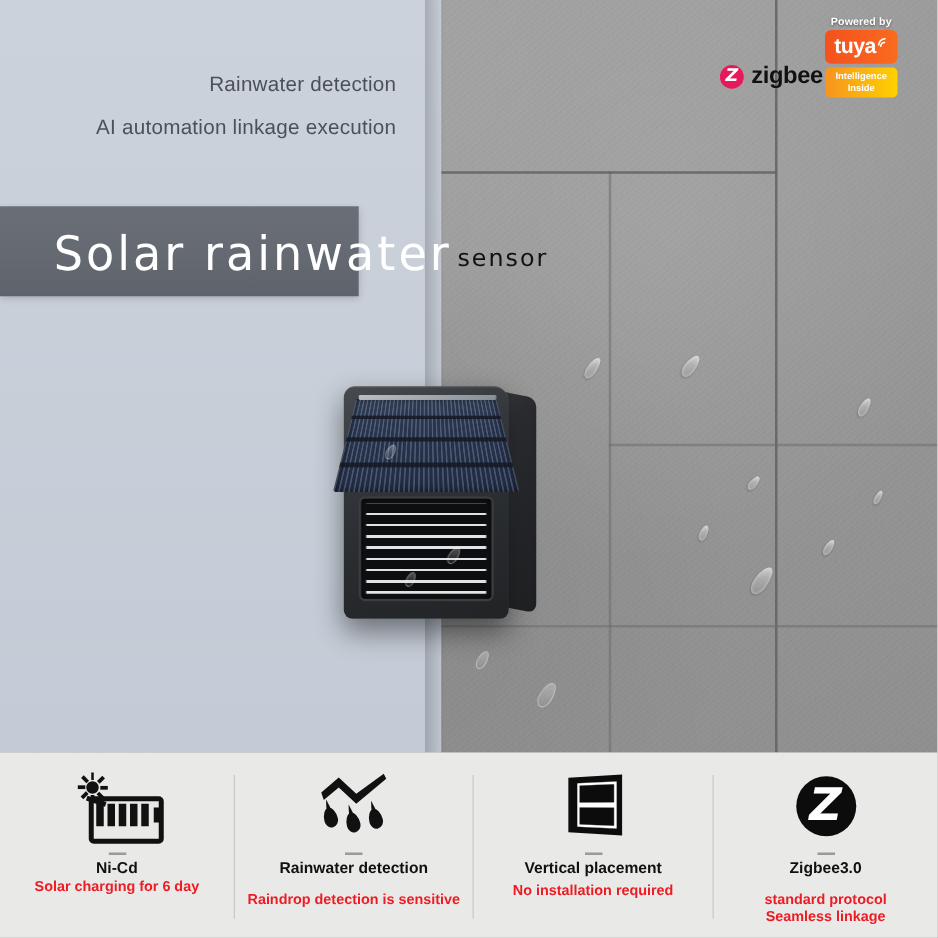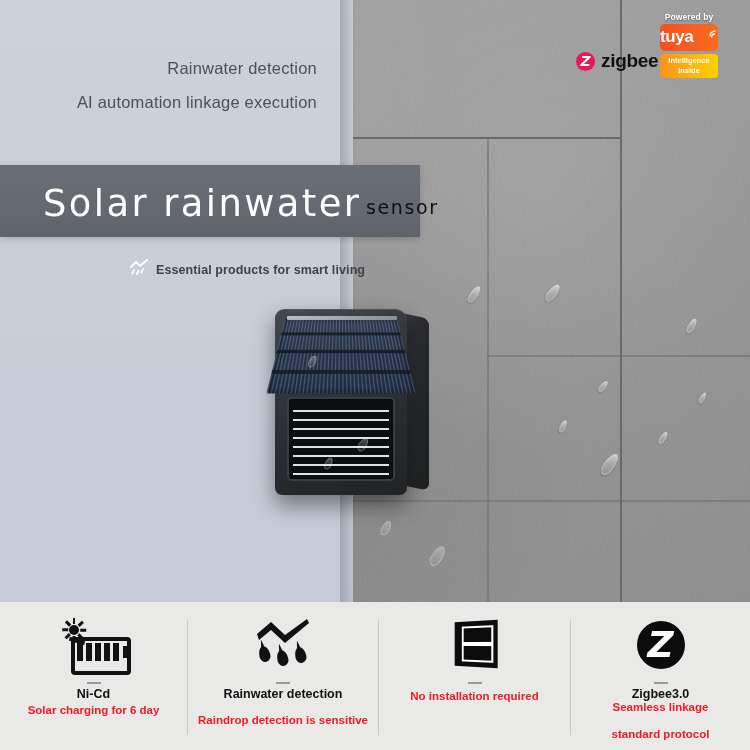--- a/index.html
+++ b/index.html
@@ -40,21 +40,21 @@
 
   
   .panel{position:absolute;left:0;top:0;width:353px;height:602px;
     background:linear-gradient(180deg,#ccd2dc 0%,#c8cfd9 45%,#c4cbd6 100%);}
   .panel-shadow{position:absolute;left:340px;top:0;width:16px;height:602px;
     background:linear-gradient(90deg,rgba(0,0,0,.18),rgba(0,0,0,0));}
 
   .headline-lines{position:absolute;left:0;top:60px;width:317px;text-align:right;}
   .hl{color:#4b5159;font-size:16.5px;letter-spacing:.2px;line-height:1;margin-bottom:17px;}
 
-  .band{position:absolute;left:0;top:165px;width:420px;height:72px;
+  .band{position:absolute;left:0;top:165px;width:287px;height:72px;
     background:linear-gradient(180deg,#6a6f77 0%,#656a72 55%,#5e636b 100%);
     box-shadow:0 2px 6px rgba(0,0,0,.18);}
   .band-title{position:absolute;left:43px;top:16px;color:#fff;font-size:38px;
     font-family:"DejaVu Sans",sans-serif;font-weight:400;letter-spacing:2.5px;
     transform:scaleX(.97);transform-origin:left center;white-space:nowrap;}
 
   .sensor-word{position:absolute;left:366px;top:196px;color:#111;font-size:19px;
     font-family:"DejaVu Sans",sans-serif;letter-spacing:1.6px;font-weight:500;}
 
   .tagline{position:absolute;left:130px;top:259px;display:flex;align-items:center;gap:7px;}
@@ -65,21 +65,21 @@
   .zb-dot{width:19px;height:19px;border-radius:50%;background:#E6195A;position:relative;}
   .zb-dot span{position:absolute;inset:0;display:flex;align-items:center;justify-content:center;
     color:#fff;font-size:14px;font-weight:700;font-style:italic;font-family:"DejaVu Sans",sans-serif;}
   .zb-word{color:#111;font-size:19px;font-weight:700;letter-spacing:-.3px;}
 
   .tuya-box{position:absolute;left:660px;top:12px;width:58px;text-align:center;}
   .tuya-pow{color:#fff;font-size:8.5px;font-weight:700;letter-spacing:.1px;
     text-shadow:0 1px 2px rgba(0,0,0,.45);margin-bottom:2px;}
   .tuya-main{background:linear-gradient(90deg,#F4511E,#FB6A1E);border-radius:5px;
     padding:3px 0 4px;color:#fff;font-size:17px;font-weight:700;letter-spacing:-.4px;
-    display:flex;align-items:center;justify-content:space-between;gap:1px;}
+    display:flex;align-items:center;justify-content:center;gap:1px;}
   .tuya-sub{margin-top:3px;background:linear-gradient(90deg,#F7931E,#FFD100);border-radius:4px;
     padding:2px 0 3px;color:#fff;font-size:7.5px;font-weight:700;line-height:9.5px;}
 
   
   .device{position:absolute;left:269px;top:307px;width:180px;height:190px;}
   .dev-side{position:absolute;left:124px;top:8px;width:36px;height:172px;
     background:linear-gradient(100deg,#3a3c40,#26282b 60%,#1d1f21);
     transform:skewY(11deg);border-radius:3px 7px 7px 3px;}
   .dev-body{position:absolute;left:6px;top:2px;width:132px;height:186px;
     background:linear-gradient(160deg,#474a4e 0%,#35383c 28%,#2a2d30 60%,#212325 100%);
@@ -177,29 +177,20 @@
     <div class="hl">Rainwater detection</div>
     <div class="hl">AI automation linkage execution</div>
   </div>
 
   <div class="band">
     <div class="band-title">Solar  rainwater</div>
   </div>
 
   <div class="sensor-word">sensor</div>
 
-  <div class="tagline">
-    <span>
-      <svg width="19" height="17" viewBox="0 0 19 17">
-        <path d="M1 8 L6 3 L10 7 L17 1" stroke="#ffffff" stroke-width="2" fill="none" stroke-linecap="round"></path>
-        <path d="M4 11 l-1.6 3.6 M8.5 11.5 l-1.6 3.6 M13 10 l-1.6 3.6" stroke="#ffffff" stroke-width="1.8" stroke-linecap="round"></path>
-      </svg>
-    </span>
-    <span class="txt">Essential products for smart living</span>
-  </div>
 
   <div class="zigbee-top">
     <span class="zb-dot">
       <span>Z</span>
     </span>
     <span class="zb-word">zigbee</span>
   </div>
 
   <div class="tuya-box">
     <div class="tuya-pow">Powered by</div>
@@ -283,29 +274,30 @@
     <div class="feat" style="left:379px;width:191px;">
       <div class="ico">
         <div class="ico-vert">
           <div class="vshape">
               <i class="a"></i>
               <i class="b"></i>
             </div>
         </div>
       </div>
       <div class="dash"></div>
+      <div class="f-title">Vertical placement</div>
       <div class="f-red" style="margin-top:6px">No installation required</div>
     </div>
 
     <div class="feat" style="left:571px;width:179px;">
       <div class="ico">
         <div class="ico-zb">
             <span>Z</span>
           </div>
       </div>
       <div class="dash"></div>
       <div class="f-title">Zigbee3.0</div>
+      <div class="f-red" style="margin-top:13px">standard protocol</div>
       <div class="f-red" style="margin-top:0">Seamless linkage</div>
-      <div class="f-red" style="margin-top:13px">standard protocol</div>
     </div>
 
   </div>
 </div>
 
 </body></html>

